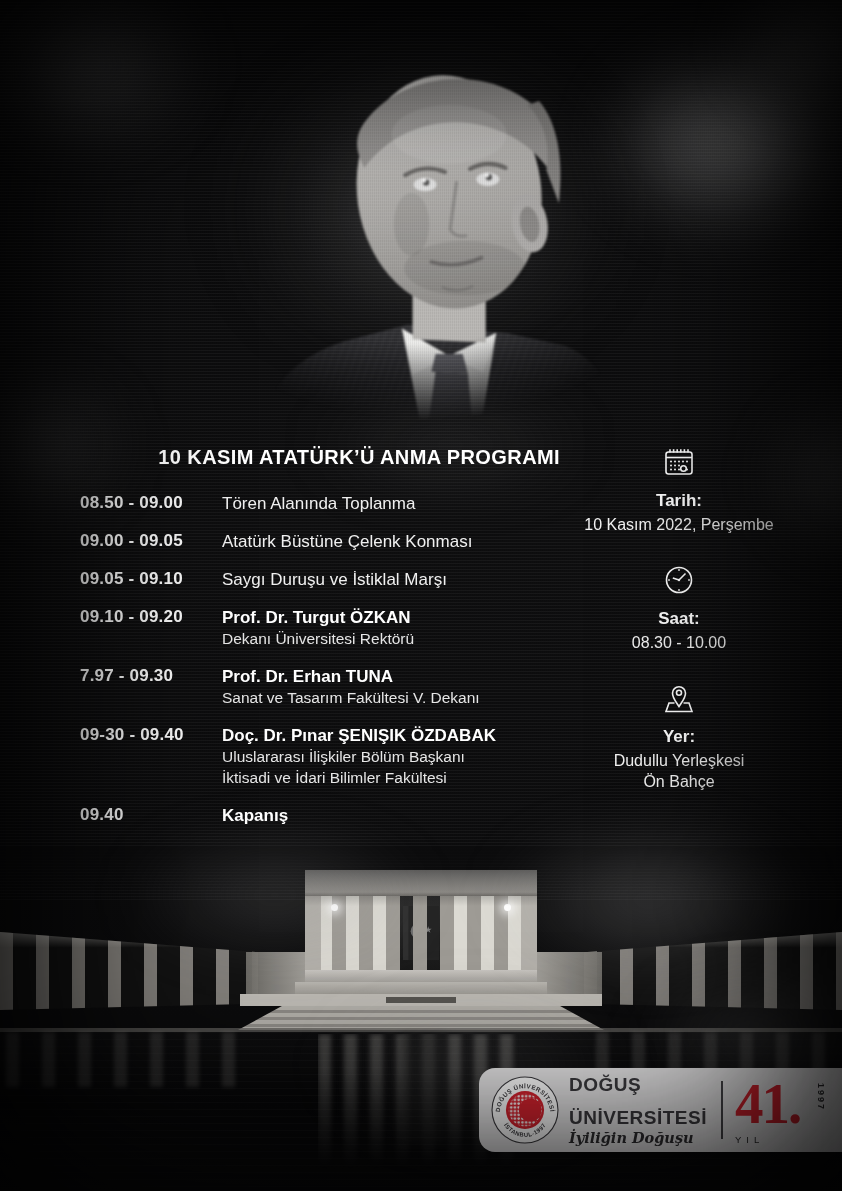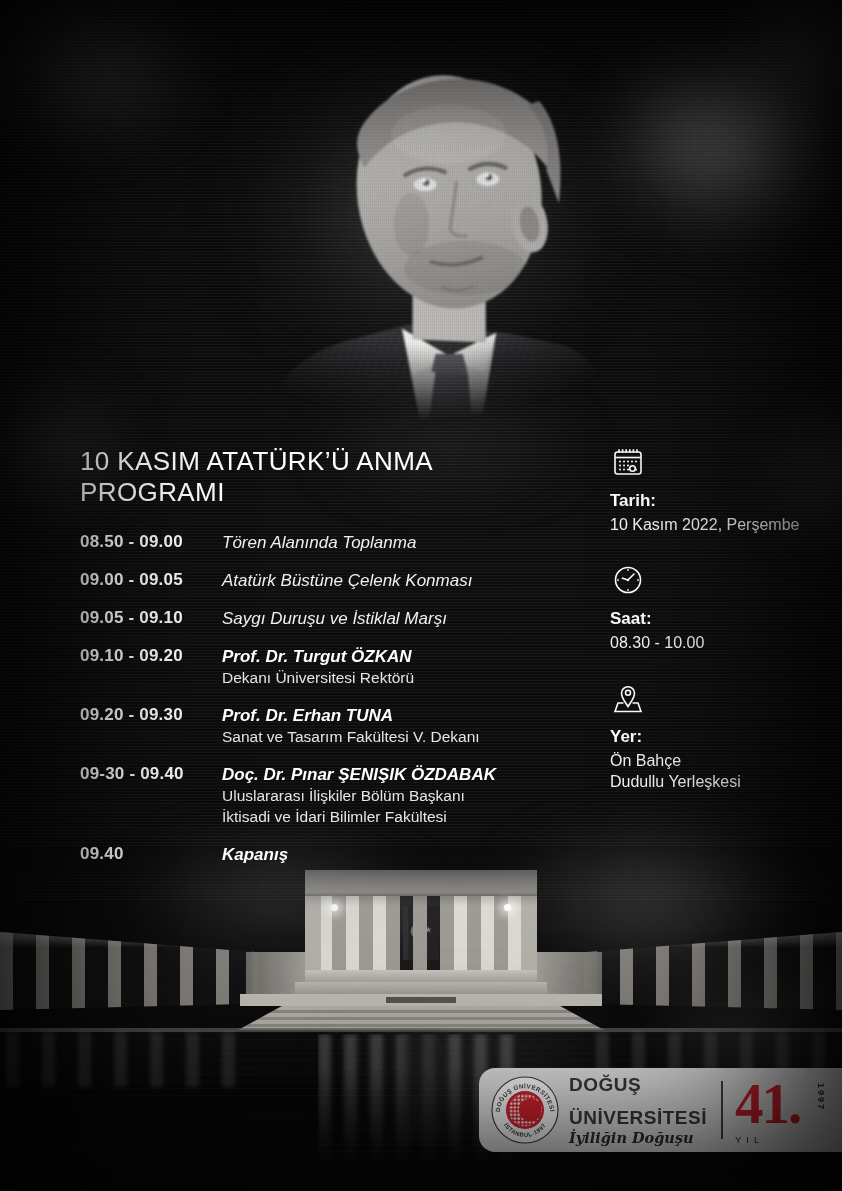--- a/index.html
+++ b/index.html
@@ -29,29 +29,29 @@
   }
   .portrait svg{width:100%; height:100%; filter:blur(1.2px);}
   .grain{
     position:absolute; left:0; top:0; width:842px; height:900px; z-index:3; opacity:.12; pointer-events:none;
     background-image:
       repeating-linear-gradient(0deg, rgba(255,255,255,.35) 0 1px, transparent 1px 3px),
       repeating-linear-gradient(90deg, rgba(0,0,0,.4) 0 1px, transparent 1px 2px);
   }
   
   .program{position:absolute; left:80px; top:446px; width:480px; z-index:6;}
-  .program h1{margin:0 0 24px 0; font-size:26px; font-weight:400; letter-spacing:.4px; color:#fff;}
+  .program h1{margin:0 0 24px 0; font-size:20px; font-weight:700; letter-spacing:.4px; color:#fff;text-align:right;}
   .row{display:flex; margin-bottom:17px;}
   .time{width:142px; flex:0 0 142px; font-weight:700; font-size:17px; letter-spacing:.2px; color:#fbfbfb;}
   .evtwrap{flex:1;}
-  .evt{font-size:17px; font-weight:400; color:#f0f0f0; line-height:21px;font-style:italic;}
+  .evt{font-size:17px; font-weight:400; color:#f0f0f0; line-height:21px;}
   .evt.b{font-weight:700; color:#fff;}
   .sub{font-size:15.5px; font-weight:400; color:#e6e6e6; line-height:20px; margin-top:1px;}
   
-  .info{position:absolute; left:610px; top:444px; width:192px; z-index:6;}
+  .info{position:absolute; left:583px; top:444px; width:192px; text-align:center; z-index:6;}
   .block{margin-bottom:27px;}
   .block svg{width:36px; height:36px; margin-bottom:7px;}
   .lbl{font-weight:700; font-size:17px; margin-bottom:3px; color:#fff;}
   .val{font-size:16px; line-height:21px; color:#f3f3f3;}
   
   .scene{position:absolute; left:0; top:846px; width:842px; height:345px; z-index:4;}
   .scene .fadeTop{position:absolute; left:0; top:0; width:100%; height:60px;
       background:linear-gradient(180deg,#0b0b0c 0%, rgba(11,11,12,0) 100%); z-index:6;}
   .colonnade{position:absolute; top:86px; width:258px; height:78px;
       background:
@@ -206,21 +206,21 @@
 
     <div class="row">
       <div class="time">09.10 - 09.20</div>
       <div class="evtwrap">
         <div class="evt b">Prof. Dr. Turgut ÖZKAN</div>
       <div class="sub">Dekanı Üniversitesi Rektörü</div>
           </div>
     </div>
 
     <div class="row">
-      <div class="time">09.20 - 09.30</div>
+      <div class="time">7.97 - 09.30</div>
       <div class="evtwrap">
         <div class="evt b">Prof. Dr. Erhan TUNA</div>
       <div class="sub">Sanat ve Tasarım Fakültesi V. Dekanı</div>
           </div>
     </div>
 
     <div class="row">
       <div class="time">09-30 - 09.40</div>
       <div class="evtwrap">
         <div class="evt b">Doç. Dr. Pınar ŞENIŞIK ÖZDABAK</div>
@@ -284,22 +284,22 @@
       <div class="lbl">Saat:</div>
       <div class="val">08.30 - 10.00</div>
     </div>
     <div class="block">
       <svg viewBox="0 0 36 36" fill="none" stroke="#fff" stroke-width="1.6">
         <path d="M13.5,23 L8,23 L5,31.5 L31,31.5 L28,23 L22.5,23"></path>
         <path d="M18,26.5 C14.2,20.5 11.5,17.8 11.5,13.2 A6.5,6.5 0 1 1 24.5,13.2 C24.5,17.8 21.8,20.5 18,26.5 Z"></path>
         <circle cx="18" cy="12.8" r="2.5"></circle>
       </svg>
       <div class="lbl">Yer:</div>
+      <div class="val">Dudullu Yerleşkesi</div>
       <div class="val">Ön Bahçe</div>
-      <div class="val">Dudullu Yerleşkesi</div>
     </div>
   </aside>
 
   <div class="scene">
     <div class="fadeTop"></div>
     <div class="colonnade left"></div>
     <div class="colonnade right"></div>
     <div class="wall left"></div>
     <div class="wall right"></div>
     <div class="building">

